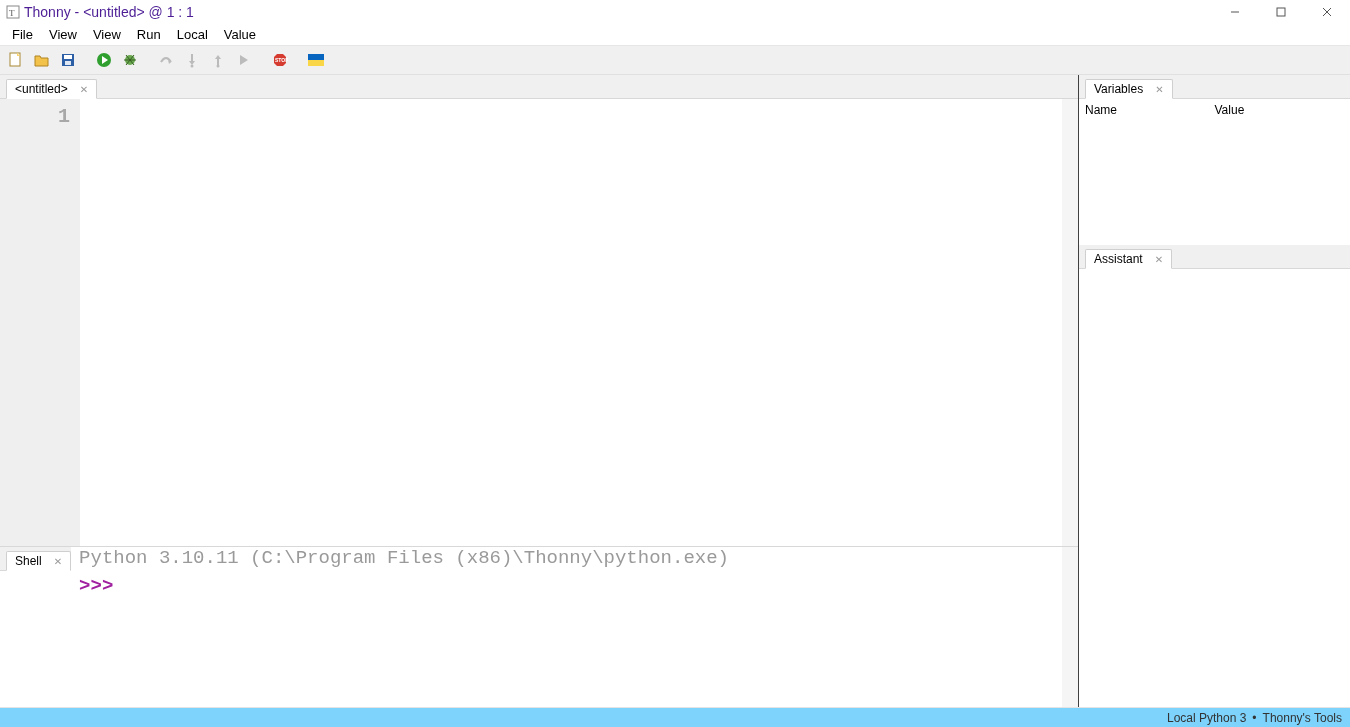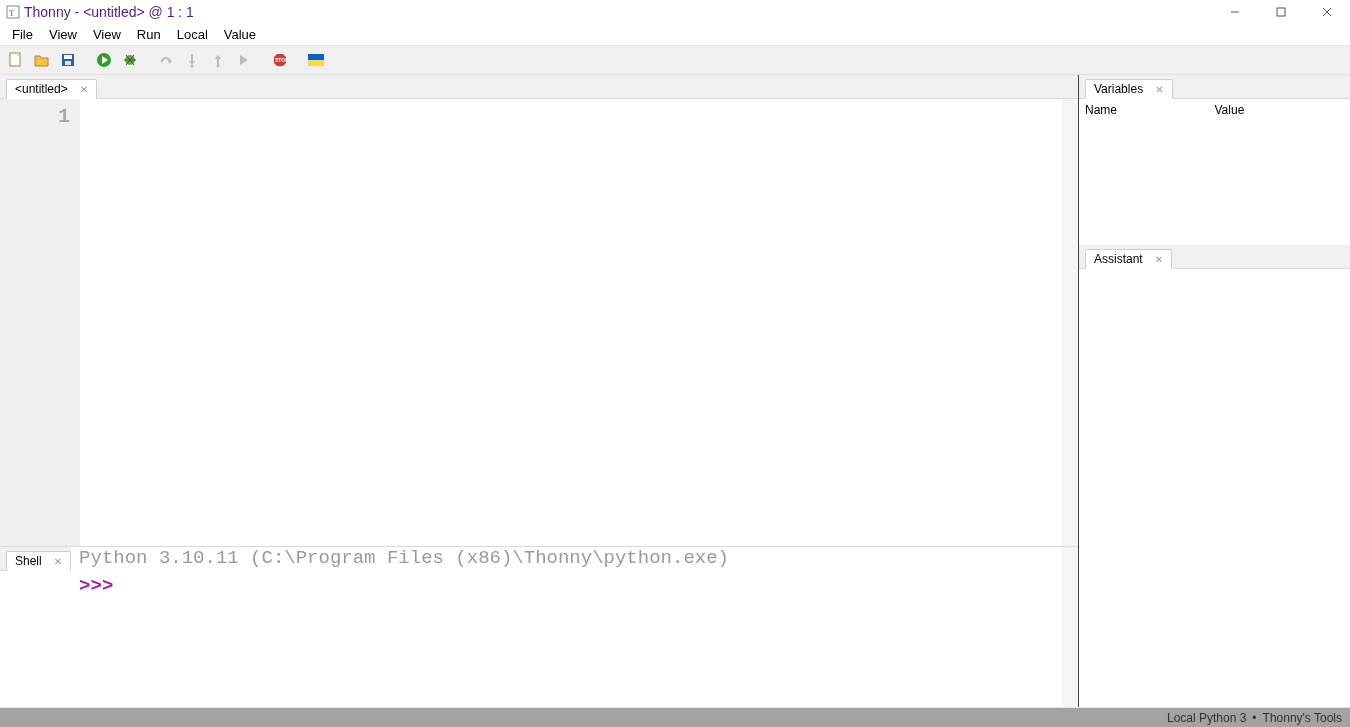--- a/index.html
+++ b/index.html
@@ -28,21 +28,21 @@
   .shell-body { flex: 1; background: #fff; padding: 0 8px; font-family: "Consolas","Courier New",monospace; font-size: 19px; position: relative; }
   .shell-body .ver { color: #9a9a9a; }
   .shell-body .prompt { color: #a020a0; font-weight: bold; margin-top: 6px; }
   .shell-body .scroll { position: absolute; right: 0; top: 0; bottom: 0; width: 16px; background: #f5f5f5; }
   .panel { display: flex; flex-direction: column; }
   .panel.vars { height: 170px; }
   .panel.assist { flex: 1; }
   .panel-head { background: #fff; padding: 4px 6px; font-size: 12px; display: flex; }
   .panel-head .hdr { flex: 1; }
   .panel-body { flex: 1; background: #fff; }
-  .statusbar { height: 20px; background: #a3a3a3; border-top: 1px solid #e4e4e4; display: flex; align-items: center; justify-content: flex-end; padding-right: 8px; font-size: 12px; color: #333; gap: 6px; }
+  .statusbar { height: 20px; background: #7dd3fc; border-top: 1px solid #e4e4e4; display: flex; align-items: center; justify-content: flex-end; padding-right: 8px; font-size: 12px; color: #333; gap: 6px; }
   svg { display: block; }
 </style>
 </head>
 <body>
 
 <div class="titlebar">
   <span class="logo">
     <svg width="14" height="14" viewBox="0 0 14 14">
         <rect x="1" y="1" width="12" height="12" fill="#fff" stroke="#888"></rect>
         <text x="3" y="11" font-size="9" fill="#555" font-family="serif">T</text>

